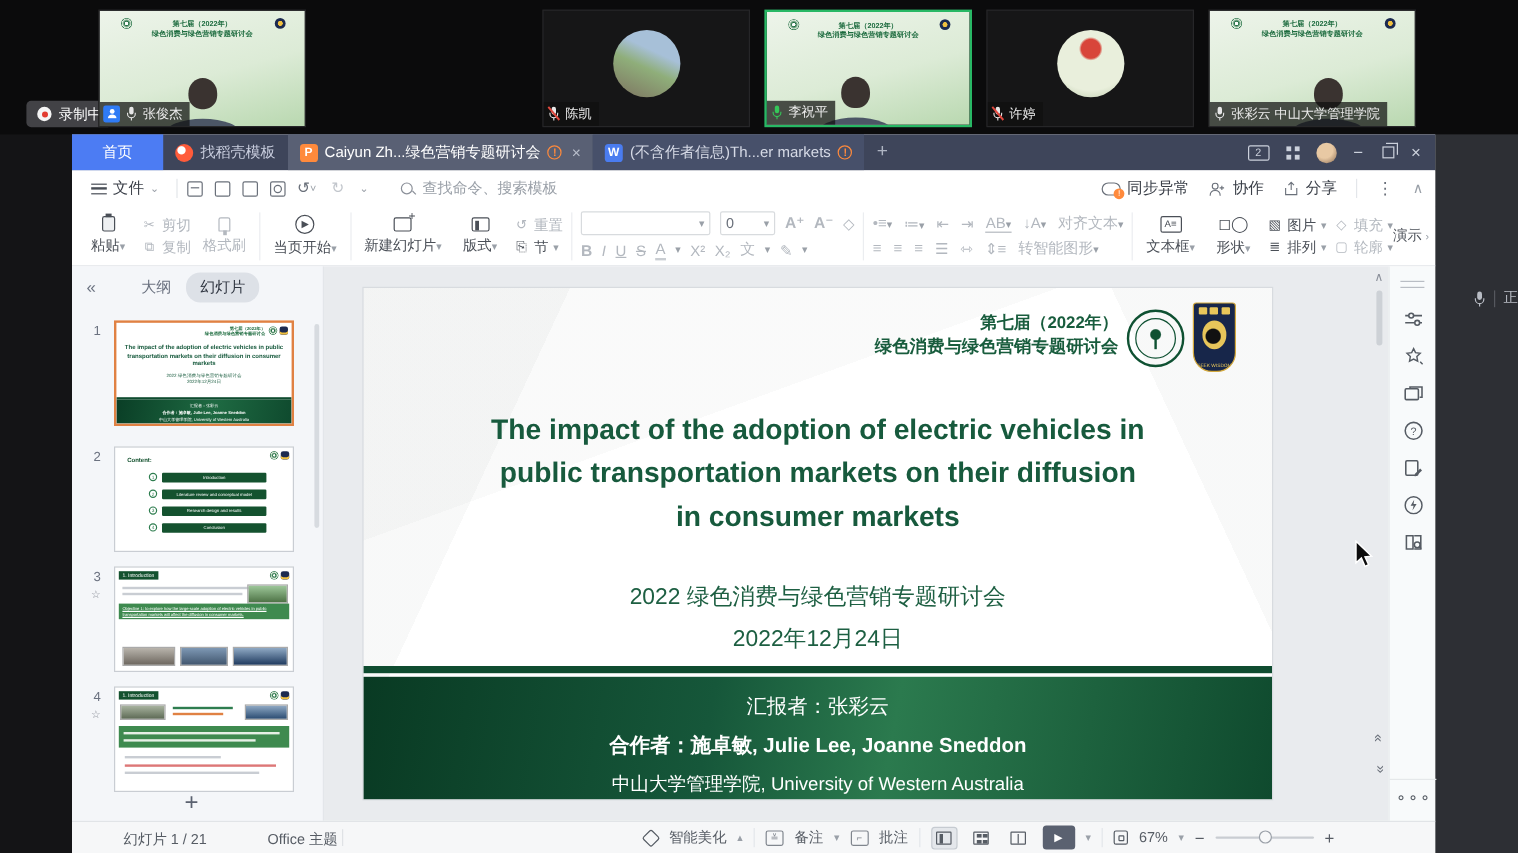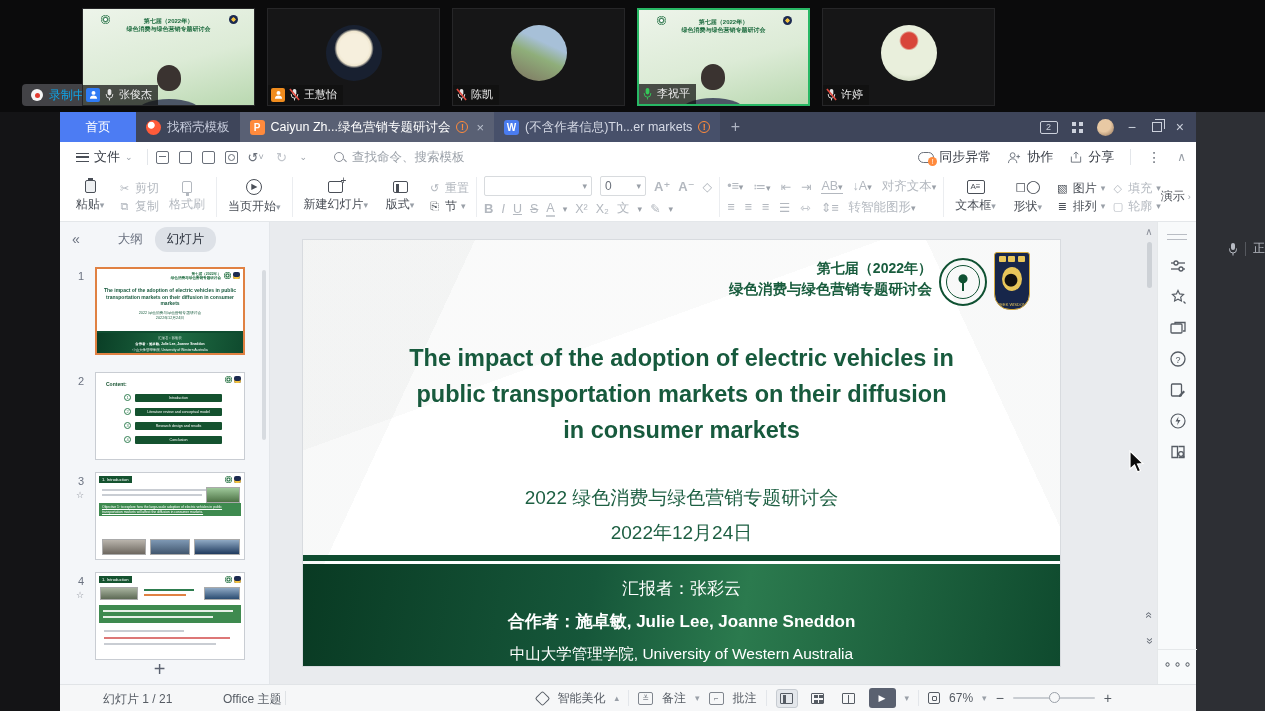--- a/index.html
+++ b/index.html
@@ -22,21 +22,21 @@
   .avatarcircle{position:absolute;left:50%;top:44px;transform:translate(-50%,-50%);width:56px;height:56px;border-radius:50%}
   .av-duck{background:radial-gradient(circle at 50% 42%,#f6efdd 0 34%,#efe6cf 40%,#182030 46%)}
   .av-photo{background:linear-gradient(205deg,#a7c0d8 0 34%,#8fae7a 55%,#7d7260 100%)}
   .av-anime{background:radial-gradient(circle at 50% 28%,#d8453a 0 16%,#e9efdc 20% 70%,#b9c8a8 100%)}
   .namebadge{position:absolute;left:0;bottom:0;display:flex;align-items:center;gap:4px;background:rgba(15,15,15,.72);color:#ececec;font-size:11px;padding:2px 6px 3px 3px;max-width:100%;white-space:nowrap}
   .pbadge{display:inline-flex;align-items:center;justify-content:center;width:14px;height:14px;border-radius:2px}
   .pbadge.blue{background:#2f7bf5}.pbadge.orange{background:#f08c1e}
   .mic{position:relative;display:inline-block;width:11px;height:13px;color:#e6e6e6}
   .mic.on{color:#35c759}
   .mic svg{display:block}
-  .rec{position:absolute;left:22px;top:84px;height:22px;display:flex;align-items:center;gap:6px;background:#424246;border-radius:4px;padding:0 9px;color:#0ea5e9;font-size:12px}
+  .rec{position:absolute;left:22px;top:84px;height:22px;display:flex;align-items:center;gap:6px;background:#424246;border-radius:4px;padding:0 9px;color:#ffffff;font-size:12px}
   .recicon{width:12px;height:12px;border-radius:50%;background:#f5f5f5;position:relative}
   .recicon::after{content:"";position:absolute;left:3.5px;top:3.5px;width:5px;height:5px;border-radius:50%;background:#e23b30}
 
   
   .desk-right{position:absolute;left:1196px;top:112px;width:69px;height:599px;background:#2d2f34}
   .floatmic{position:absolute;left:1227px;top:240px;display:flex;align-items:center;gap:7px;color:#b8bcc4;font-size:12px}
   .floatmic .bar{width:1px;height:14px;background:#55585e}
 
   
   .win{position:absolute;left:60px;top:112px;width:1136px;height:599px;background:#fff;display:flex;flex-direction:column}
@@ -252,40 +252,20 @@
             <svg width="11" height="13" viewBox="0 0 12 14">
               <rect x="4" y="1" width="4" height="7" rx="2" fill="currentColor"></rect>
               <path d="M2.5 6.5v1a3.5 3.5 0 0 0 7 0v-1" stroke="currentColor" fill="none"></path>
               <line x1="6" y1="11" x2="6" y2="13.5" stroke="currentColor"></line>
             </svg>
           </span>
         <span>张俊杰</span>
       </div>
     </div>
 
-    <div class="tile" style="left:267px">
-      <div class="avatarcircle av-duck"></div>
-      <div class="namebadge">
-        <span class="pbadge orange">
-            <svg width="9" height="9" viewBox="0 0 10 10">
-              <circle cx="5" cy="3.2" r="2.2" fill="#fff"></circle>
-              <path d="M1 9.6c0-2.3 1.8-3.6 4-3.6s4 1.3 4 3.6z" fill="#fff"></path>
-            </svg>
-          </span>
-        <span class="mic">
-            <svg width="11" height="13" viewBox="0 0 12 14">
-              <rect x="4" y="1" width="4" height="7" rx="2" fill="currentColor"></rect>
-              <path d="M2.5 6.5v1a3.5 3.5 0 0 0 7 0v-1" stroke="currentColor" fill="none"></path>
-              <line x1="6" y1="11" x2="6" y2="13.5" stroke="currentColor"></line>
-              <line x1="1" y1="1" x2="11" y2="13" stroke="#e0493f" stroke-width="1.8"></line>
-            </svg>
-          </span>
-        <span>王慧怡</span>
-      </div>
-    </div>
 
     <div class="tile" style="left:452px">
       <div class="avatarcircle av-photo"></div>
       <div class="namebadge">
         <span class="mic">
             <svg width="11" height="13" viewBox="0 0 12 14">
               <rect x="4" y="1" width="4" height="7" rx="2" fill="currentColor"></rect>
               <path d="M2.5 6.5v1a3.5 3.5 0 0 0 7 0v-1" stroke="currentColor" fill="none"></path>
               <line x1="6" y1="11" x2="6" y2="13.5" stroke="currentColor"></line>
               <line x1="1" y1="1" x2="11" y2="13" stroke="#e0493f" stroke-width="1.8"></line>
@@ -322,20 +302,38 @@
             <svg width="11" height="13" viewBox="0 0 12 14">
               <rect x="4" y="1" width="4" height="7" rx="2" fill="currentColor"></rect>
               <path d="M2.5 6.5v1a3.5 3.5 0 0 0 7 0v-1" stroke="currentColor" fill="none"></path>
               <line x1="6" y1="11" x2="6" y2="13.5" stroke="currentColor"></line>
             </svg>
           </span>
         <span>李祝平</span>
       </div>
     </div>
 
+    <div class="tile" style="left:1007px">
+      <div class="slidebg">
+        <span class="dot g"></span>
+        <span class="dot b"></span>
+        <div class="minibanner"><span>第七届（2022年）</span><br><span>绿色消费与绿色营销专题研讨会</span></div>
+        <div class="person" style="left:58%"></div>
+      </div>
+      <div class="namebadge">
+        <span class="mic">
+            <svg width="11" height="13" viewBox="0 0 12 14">
+              <rect x="4" y="1" width="4" height="7" rx="2" fill="currentColor"></rect>
+              <path d="M2.5 6.5v1a3.5 3.5 0 0 0 7 0v-1" stroke="currentColor" fill="none"></path>
+              <line x1="6" y1="11" x2="6" y2="13.5" stroke="currentColor"></line>
+            </svg>
+          </span>
+        <span>张彩云 中山大学管理学院</span>
+      </div>
+    </div>
   </div>
 
   <div class="desk-right"></div>
   <div class="floatmic">
     <span class="mic" style="color:#b8bcc4">
         <svg width="12" height="14" viewBox="0 0 12 14">
           <rect x="4" y="1" width="4" height="7" rx="2" fill="currentColor"></rect>
           <path d="M2.5 6.5v1a3.5 3.5 0 0 0 7 0v-1" stroke="currentColor" fill="none"></path>
           <line x1="6" y1="11" x2="6" y2="13.5" stroke="currentColor"></line>
         </svg>

